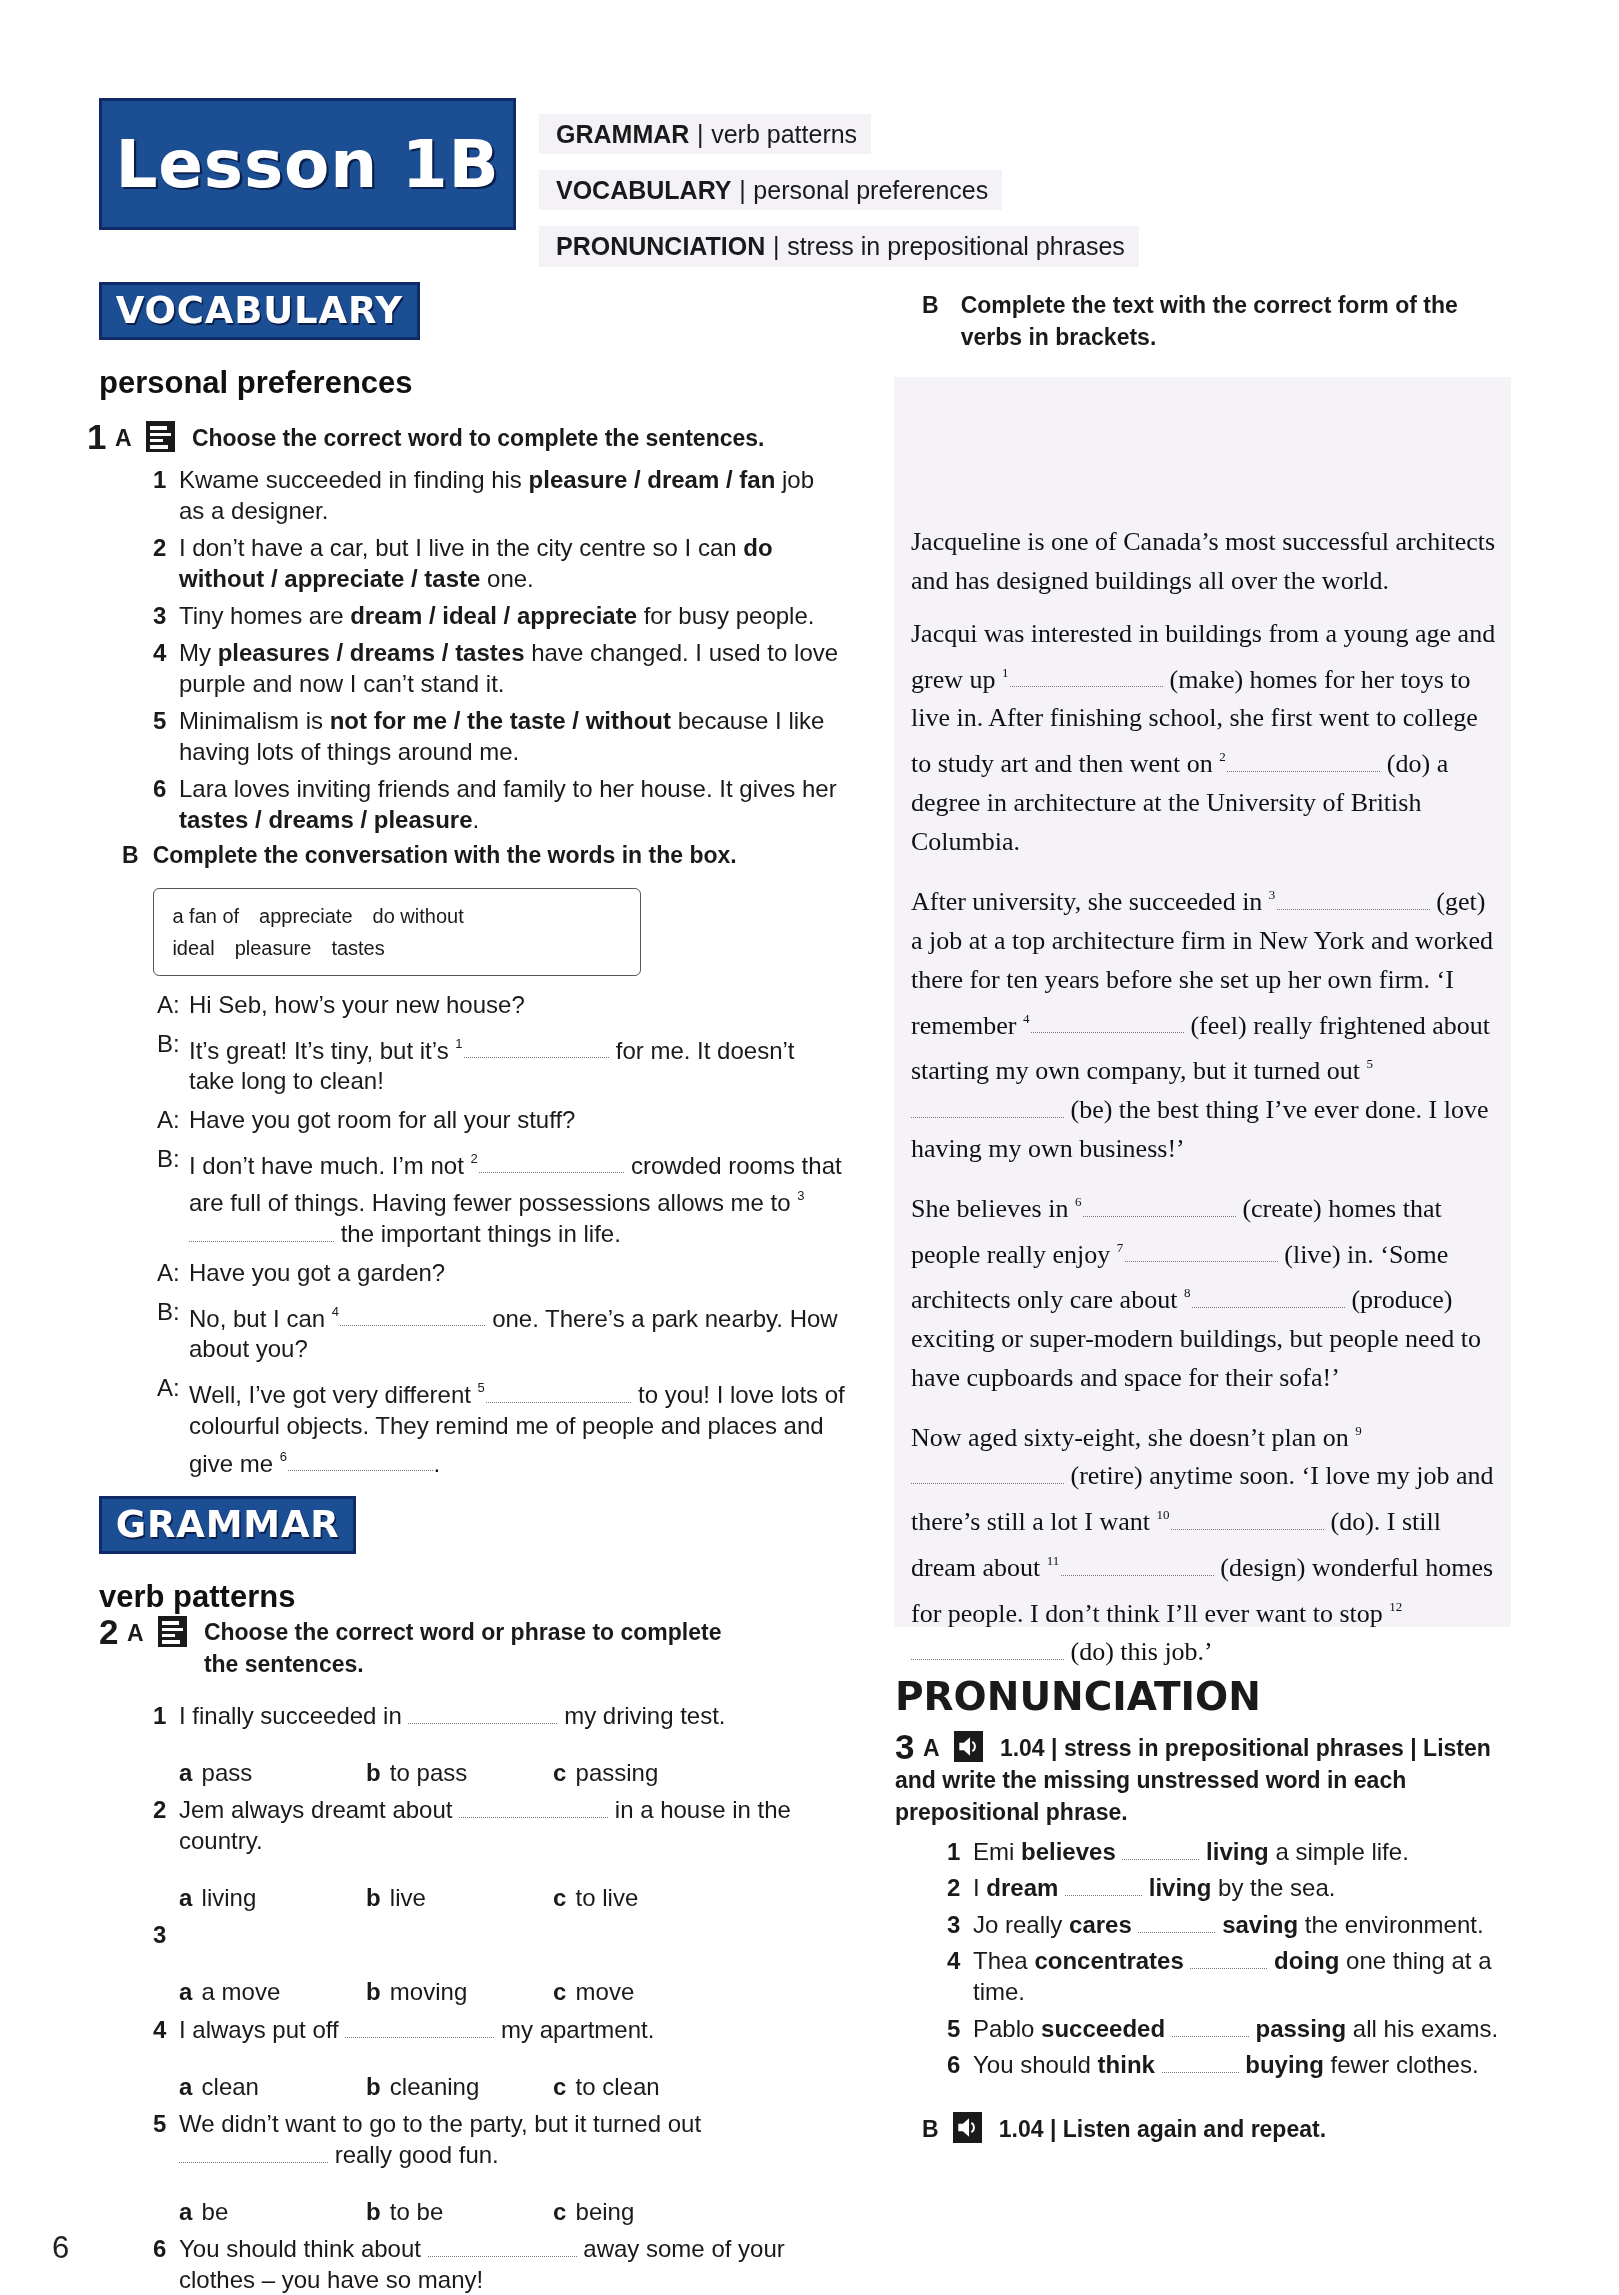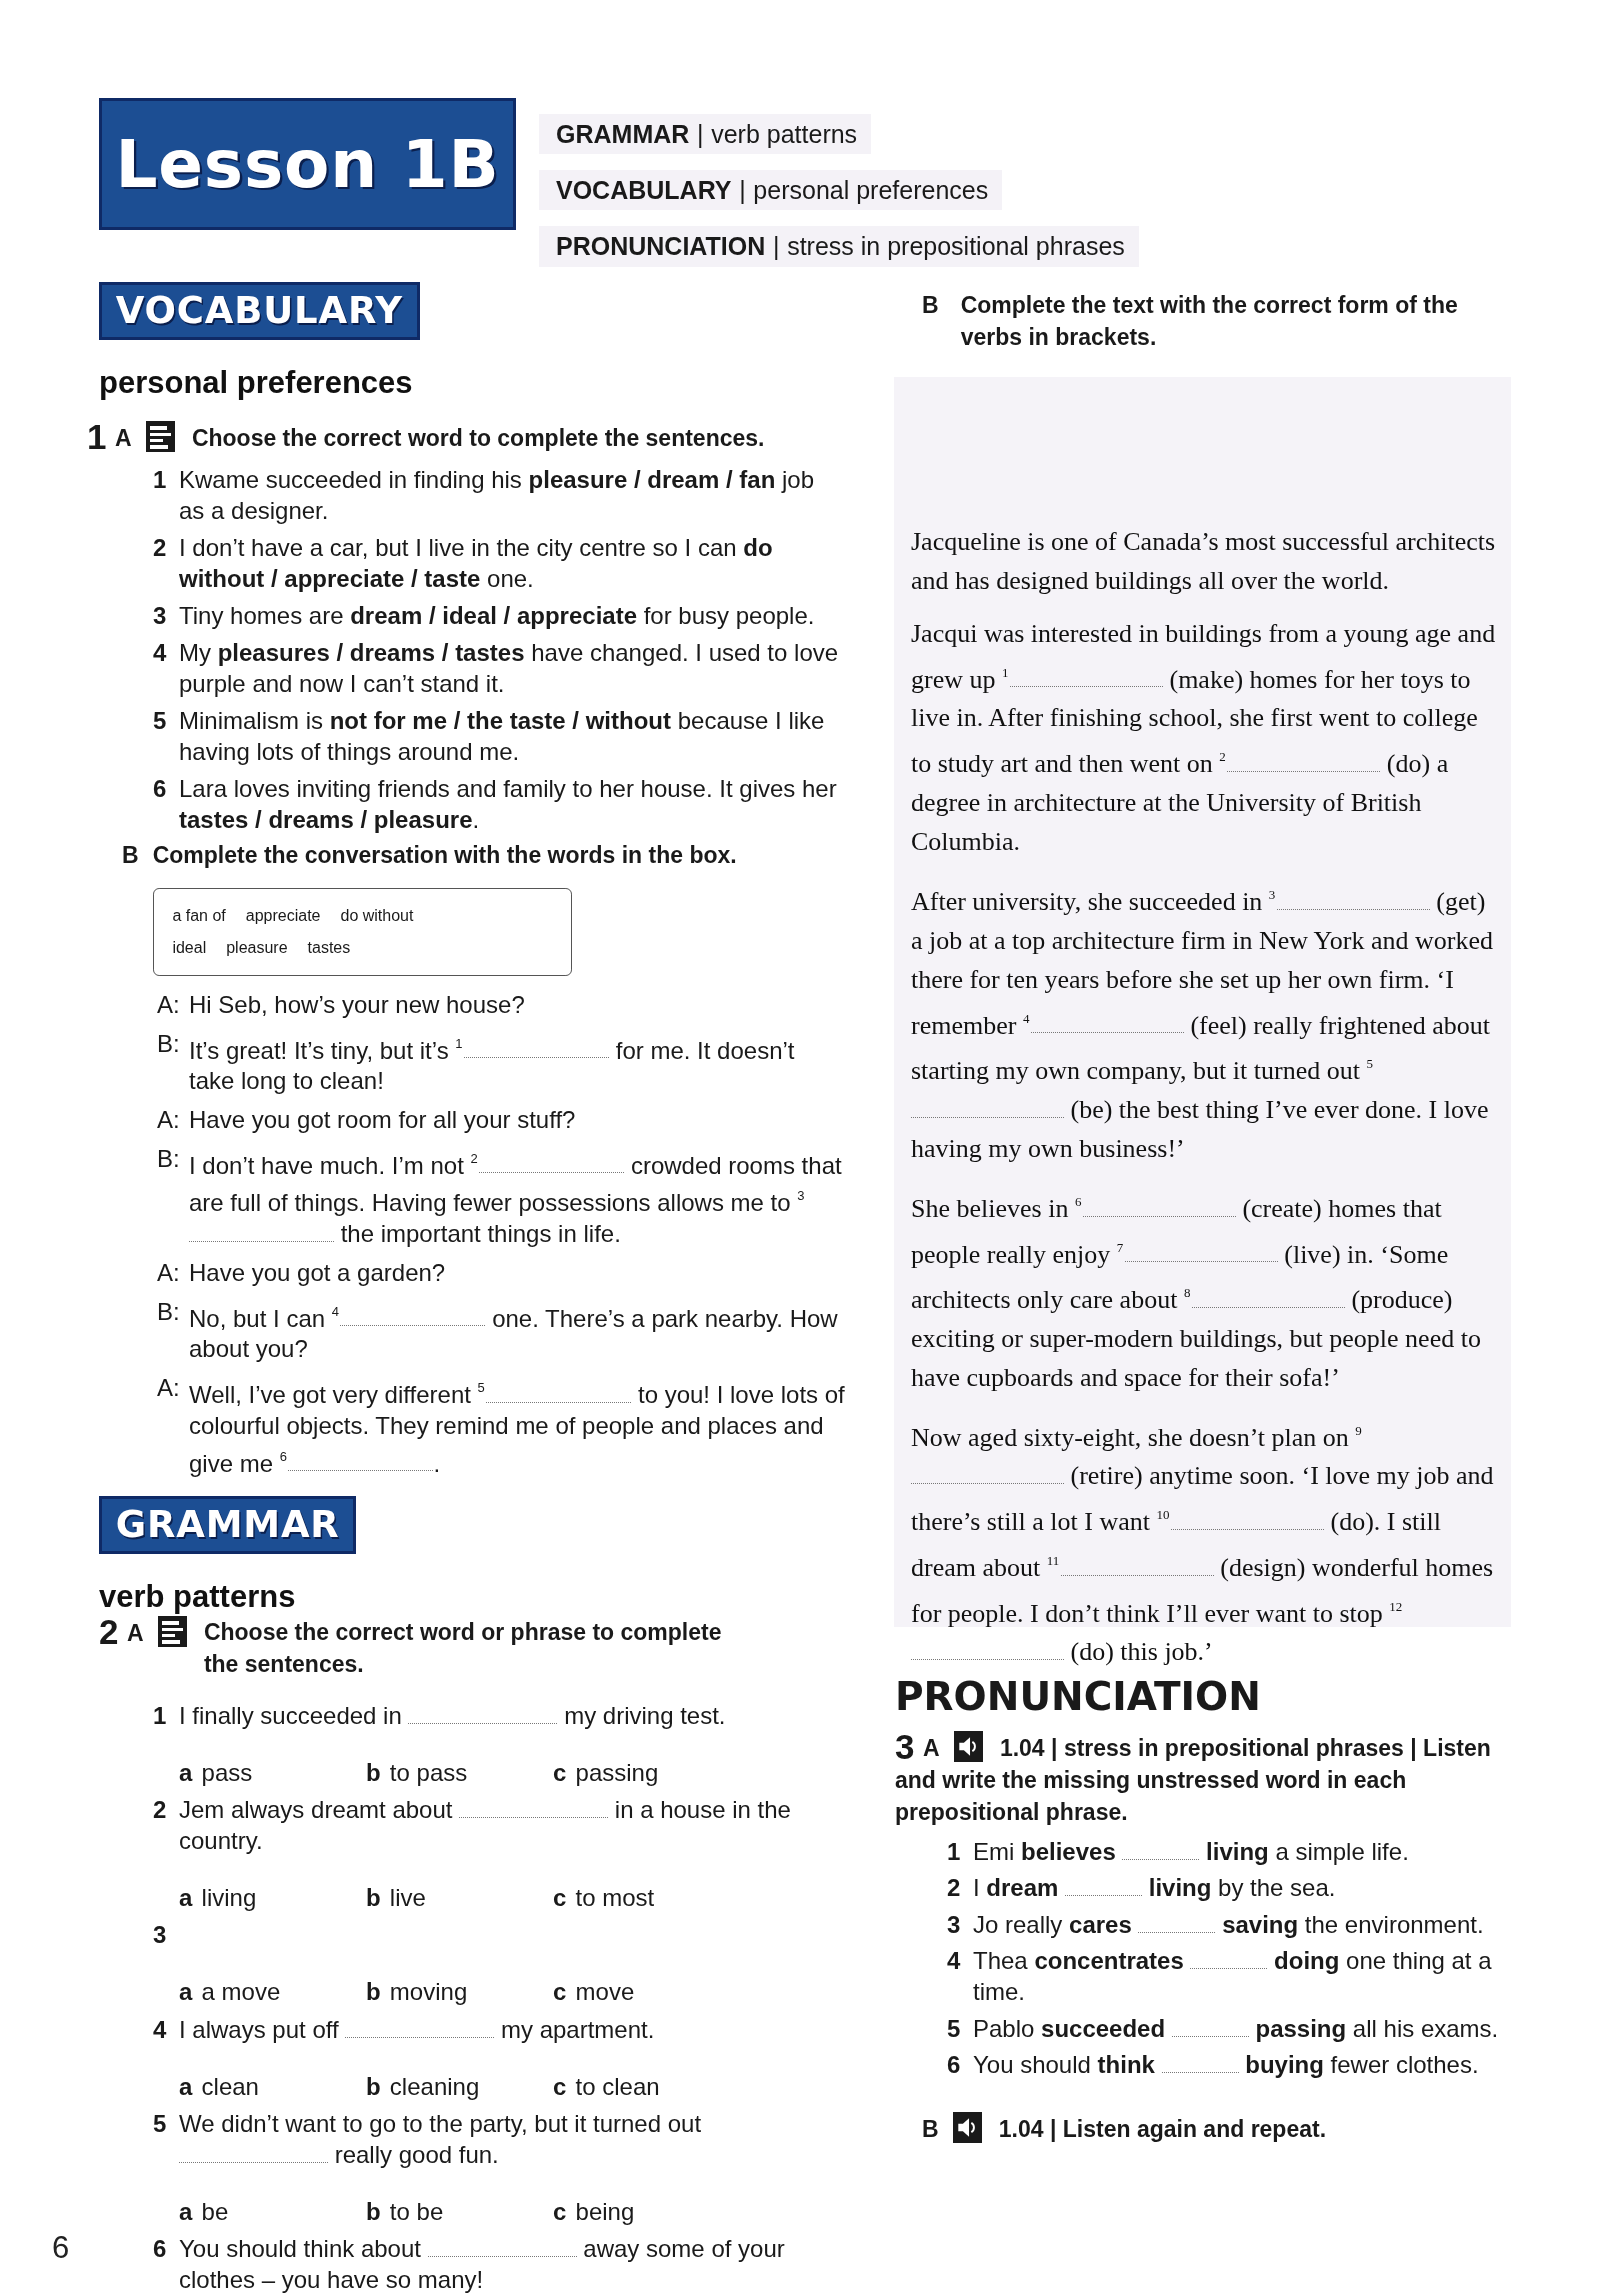--- a/index.html
+++ b/index.html
@@ -54,23 +54,23 @@
   .item .t { flex: 1; }
   .item .t b { font-weight: 700; }
 
   .blank {
     display: inline-block; border-bottom: 1.5px dotted #777; height: 20px; vertical-align: baseline;
   }
   sup { font-size: 13px; vertical-align: 10.7px; margin-right: 1.5px; }
 
   
   .wordbox {
-    position: absolute; left: 153px; top: 888px; width: 419px; height: 88px;
+    position: absolute; left: 153px; top: 888px; width: 488px; height: 88px;
     border: 1.5px solid #555; border-radius: 6.1px; padding: 10.7px 18.4px;
-    font-size: 16px; line-height: 32px;
+    font-size: 20px; line-height: 32px;
   }
   .wordbox span { margin-right: 20px; white-space: nowrap; }
 
   
   .convo { position: absolute; left: 157px; top: 989px; width: 689px; font-size: 24px; line-height: 31px; }
   .turn { display: flex; margin-bottom: 7.7px; }
   .turn .sp { width: 32px; flex-shrink: 0; }
   .turn .tx { flex: 1; }
 
   
@@ -220,21 +220,21 @@
       <span class="opt"><b>b</b><span>to pass</span></span>
       <span class="opt"><b>c</b><span>passing</span></span>
     </div>
     <div class="q">
       <span class="n">2</span>
       <span class="t">Jem always dreamt about <span class="blank" style="width: 149px;"></span> in a house in the country.</span>
     </div>
     <div class="opts">
       <span class="opt"><b>a</b><span>living</span></span>
       <span class="opt"><b>b</b><span>live</span></span>
-      <span class="opt"><b>c</b><span>to most</span></span>
+      <span class="opt"><b>c</b><span>to live</span></span>
     </div>
     <div class="q">
       <span class="n">3</span>
     </div>
     <div class="opts">
       <span class="opt"><b>a</b><span>a move</span></span>
       <span class="opt"><b>b</b><span>moving</span></span>
       <span class="opt"><b>c</b><span>move</span></span>
     </div>
     <div class="q">

